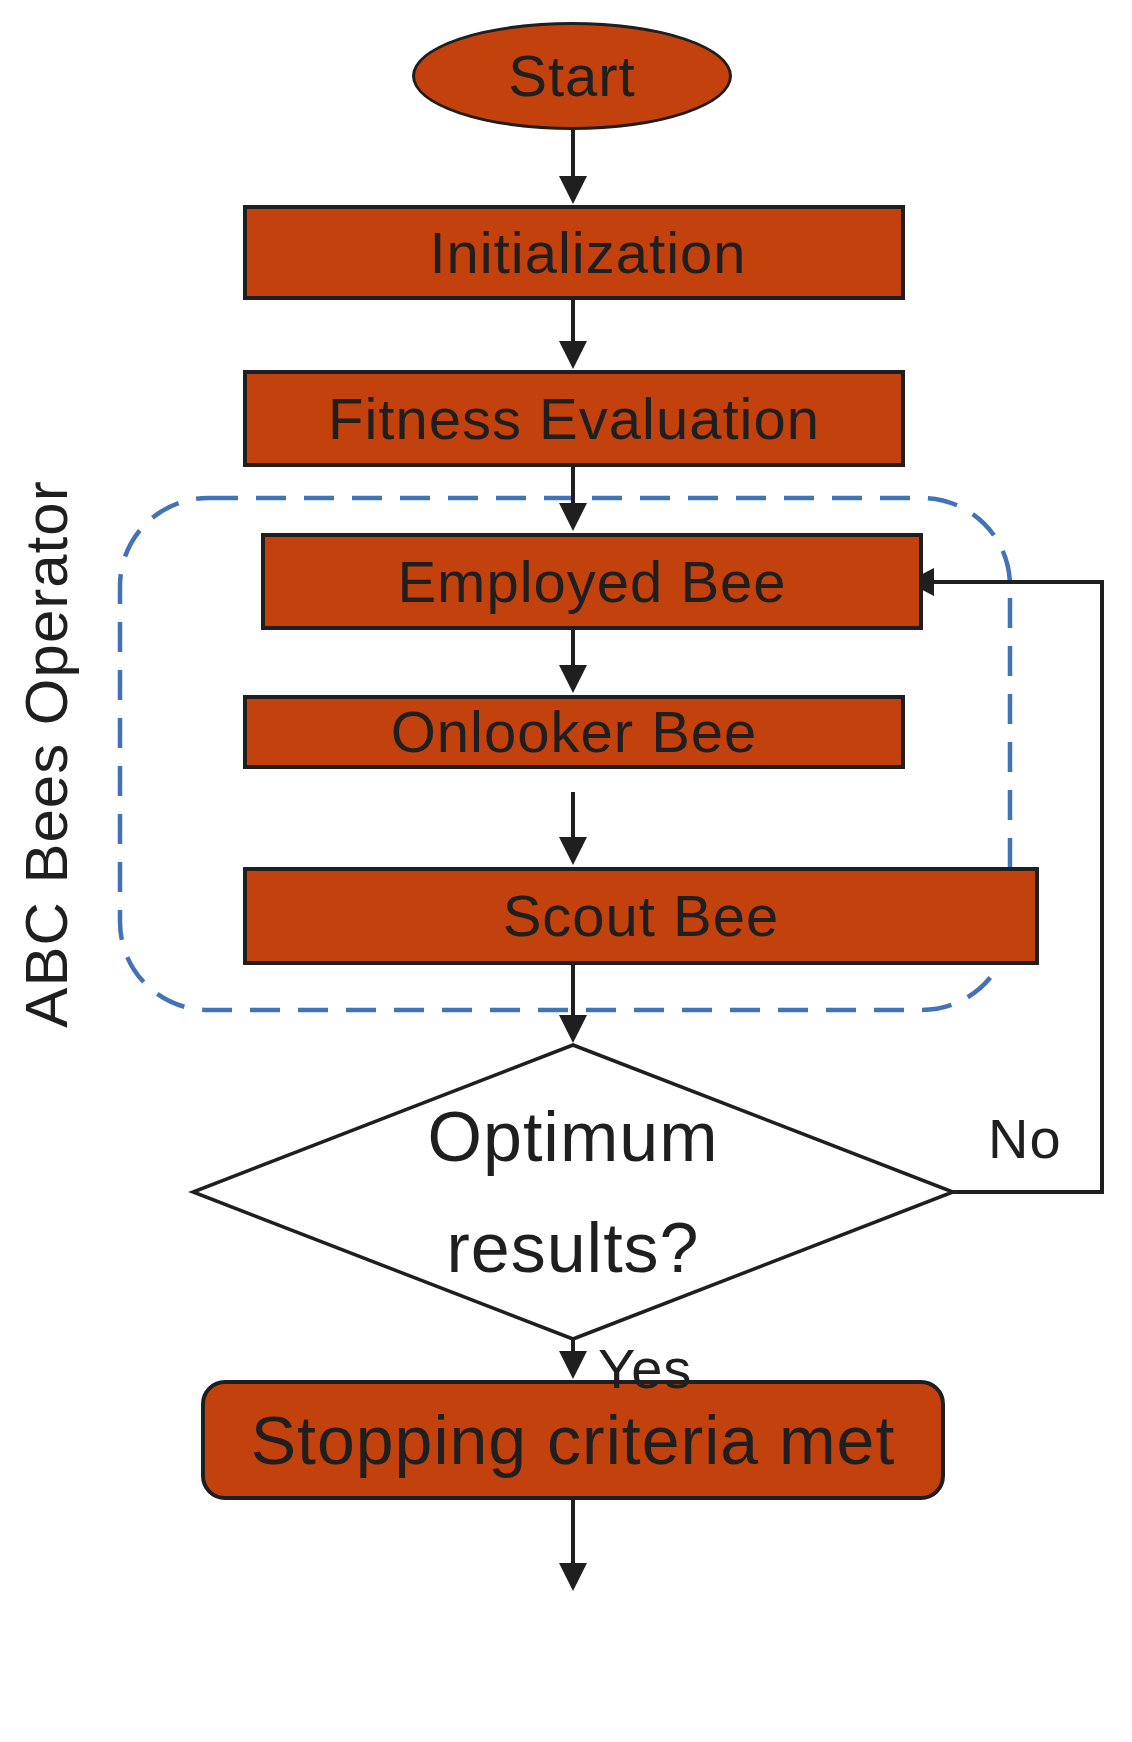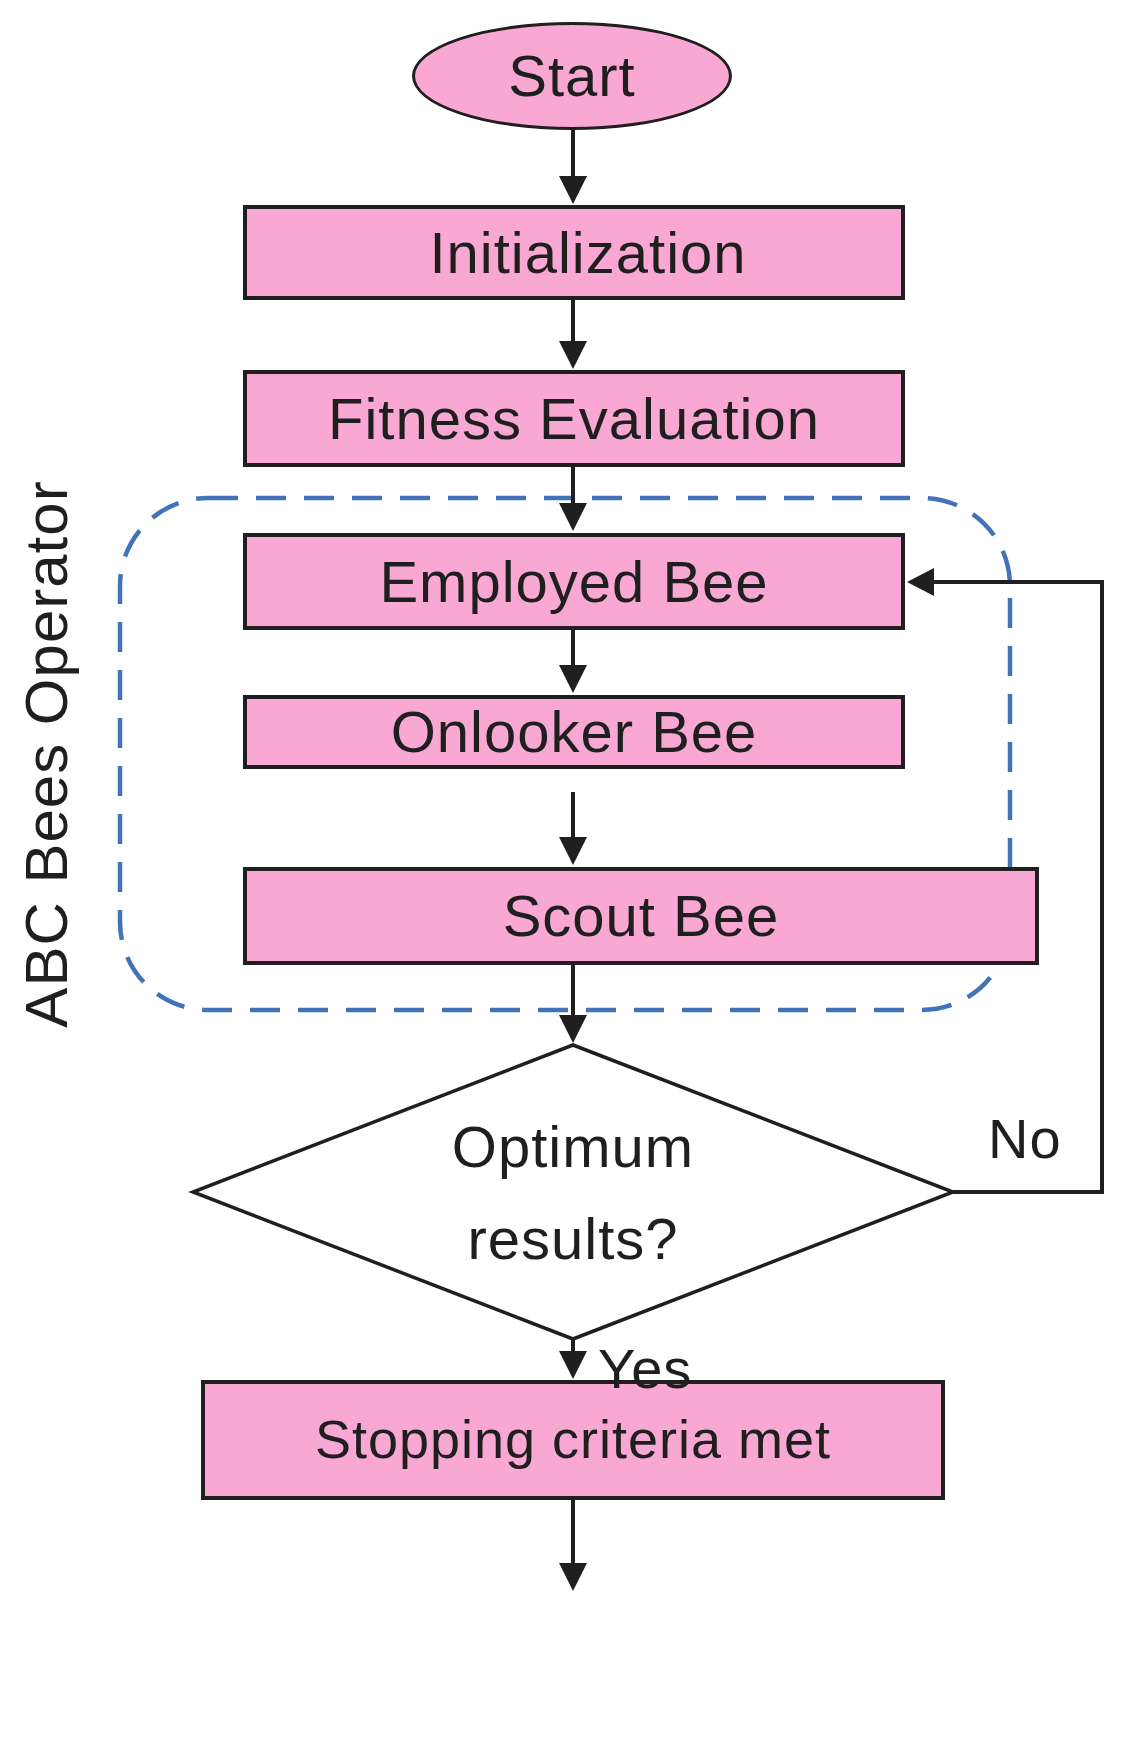--- a/index.html
+++ b/index.html
@@ -7,45 +7,45 @@
     position:relative;
     width:1132px;height:1742px;
     background:#ffffff;
     font-family:"Liberation Sans", sans-serif;
     color:#1f1f1f;
     overflow:hidden;
   }
   .overlay{position:absolute;left:0;top:0;z-index:1;}
   .node{
     position:absolute;z-index:2;
-    background:#f9a8d4;
+    background:#c2410c;
     border:4px solid #1f1f1f;
     box-sizing:border-box;
     display:flex;align-items:center;justify-content:center;
     text-align:center;
     font-size:58px;letter-spacing:1px;line-height:1.1;
     white-space:nowrap;
   }
   .ellipse{border-radius:50%;border-width:3px;}
   .label{
     position:absolute;z-index:3;
     font-size:56px;letter-spacing:1px;white-space:nowrap;
   }
   .decision-text{
     position:absolute;z-index:3;
     display:flex;align-items:center;justify-content:center;
     text-align:center;
-    font-size:58px;line-height:1.58;letter-spacing:1px;
+    font-size:70px;line-height:1.58;letter-spacing:1px;
   }
   .group-label{
     position:absolute;z-index:3;
     transform:translate(-50%,-50%) rotate(-90deg);
     font-size:60px;letter-spacing:1px;white-space:nowrap;
   }
-  .stopping{font-size:54px;}
+  .stopping{font-size:68px;border-radius:24px;}
 </style>
 </head>
 <body>
 
 <div class="canvas">
 
   <svg class="overlay" width="1132" height="1742" viewBox="0 0 1132 1742">
 
     <rect x="120" y="498" width="890" height="512" rx="88" fill="none" stroke="#4273b8" stroke-width="4.5" stroke-dasharray="30 18"></rect>
 
@@ -84,21 +84,21 @@
   </div>
 
   <div class="node" style="left:243px;top:205px;width:662px;height:95px;padding-left:28px;">
     <span>Initialization</span>
   </div>
 
   <div class="node" style="left:243px;top:370px;width:662px;height:97px;">
     <span>Fitness Evaluation</span>
   </div>
 
-  <div class="node" style="left:243px;top:533px;width:662px;height:97px;">
+  <div class="node" style="left:261px;top:533px;width:662px;height:97px;">
     <span>Employed Bee</span>
   </div>
 
   <div class="node" style="left:243px;top:695px;width:662px;height:74px;">
     <span>Onlooker Bee</span>
   </div>
 
   <div class="node" style="left:243px;top:867px;width:796px;height:98px;">
     <span>Scout Bee</span>
   </div>

